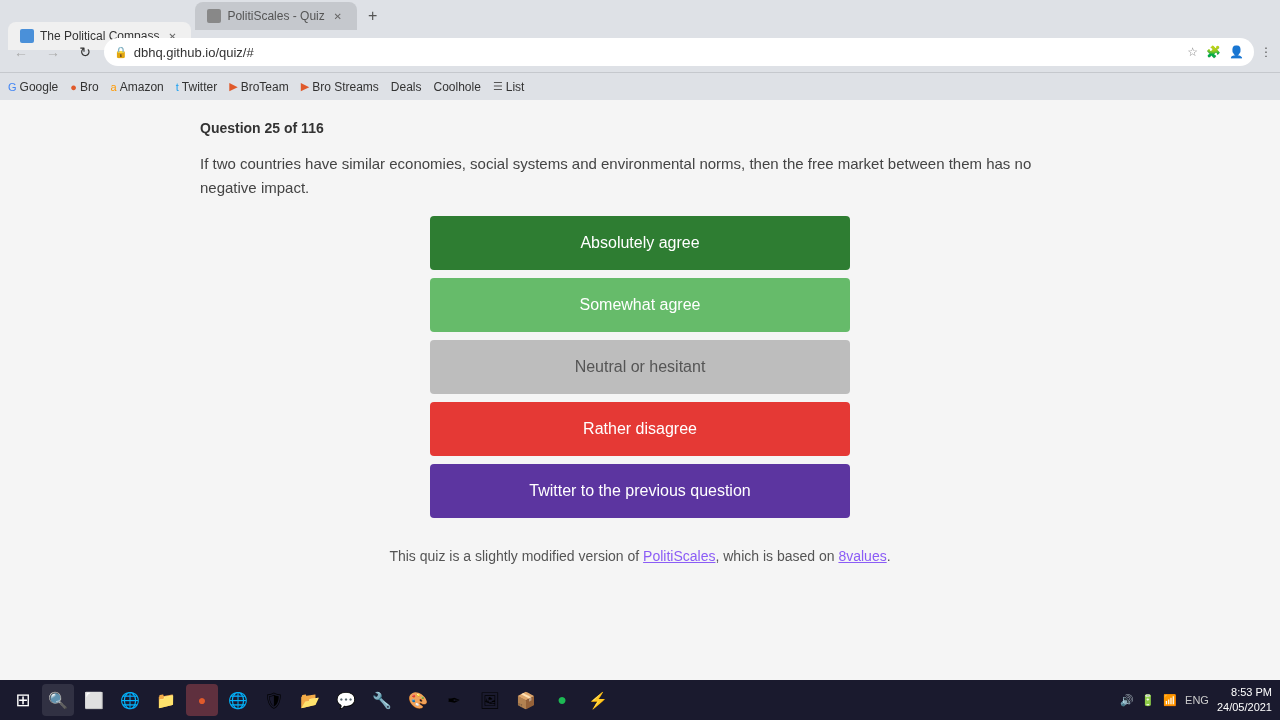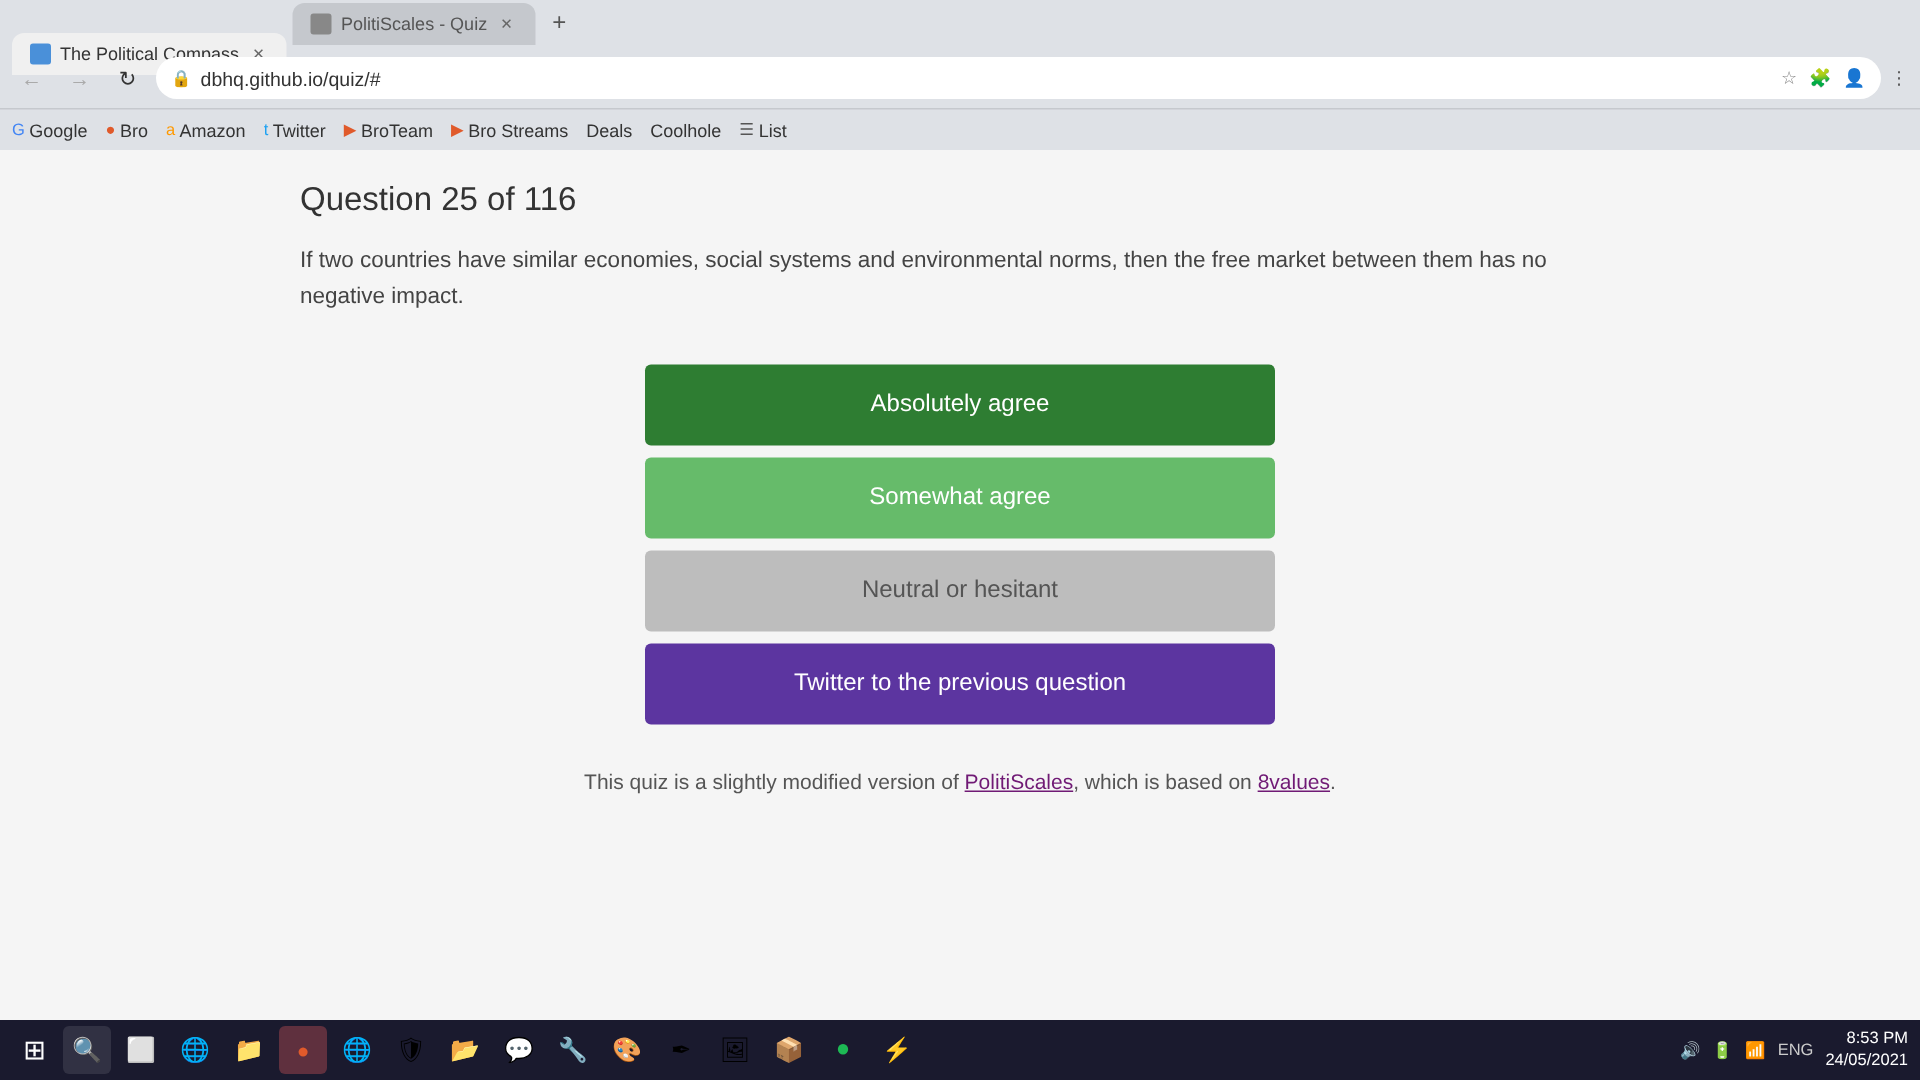--- a/index.html
+++ b/index.html
@@ -154,31 +154,31 @@
       align-items: center;
     }
 
     .content-wrapper {
       width: 100%;
       max-width: 960px;
       padding: 0 40px;
     }
 
     .question-number {
-      font-size: 22px;
-      font-weight: normal;
+      font-size: 14px;
+      font-weight: bold;
       color: #333;
       margin-bottom: 16px;
     }
 
     .question-text {
       font-size: 15px;
       color: #444;
       line-height: 1.6;
-      margin-bottom: 33px;
+      margin-bottom: 16px;
     }
 
     .answers-container {
       display: flex;
       flex-direction: column;
       gap: 8px;
       width: 100%;
       max-width: 420px;
       margin: 0 auto 30px auto;
     }
@@ -222,21 +222,21 @@
     }
 
     .footer-text {
       font-size: 14px;
       color: #555;
       text-align: center;
       margin-top: 20px;
     }
 
     .footer-text a {
-      color: #701a75;
+      color: #8b5cf6;
     }
 
     
     .taskbar {
       height: 40px;
       background: #1a1a2e;
       display: flex;
       align-items: center;
       padding: 0 8px;
       gap: 4px;
@@ -371,20 +371,23 @@
       </button>
 
       <button class="answer-btn btn-somewhat-agree">
         <span>Somewhat agree</span>
       </button>
 
       <button class="answer-btn btn-neutral">
         <span>Neutral or hesitant</span>
       </button>
 
+      <button class="answer-btn btn-rather-disagree">
+        <span>Rather disagree</span>
+      </button>
 
 
       <button class="answer-btn btn-return">
         <span>Twitter to the previous question</span>
       </button>
 
     </div>
 
     <p class="footer-text">
       <span>This quiz is a slightly modified version of </span><a href="#"><span>PolitiScales</span></a><span>, which is based on </span><a href="#"><span>8values</span></a><span>.</span>

